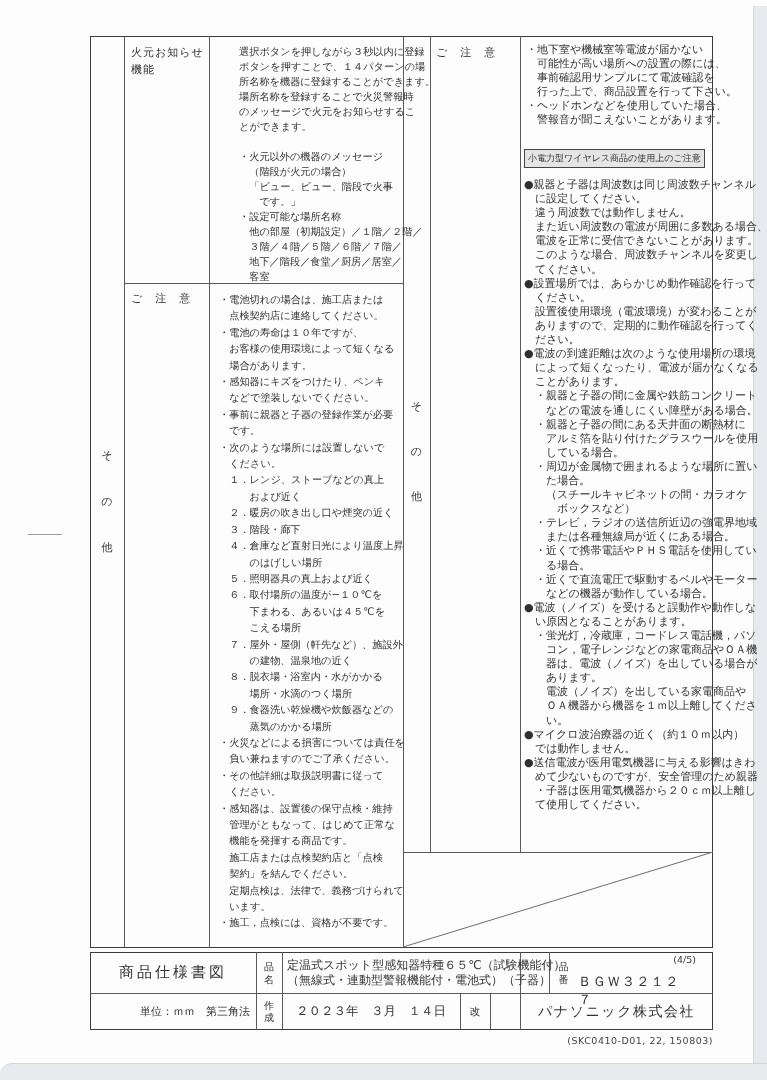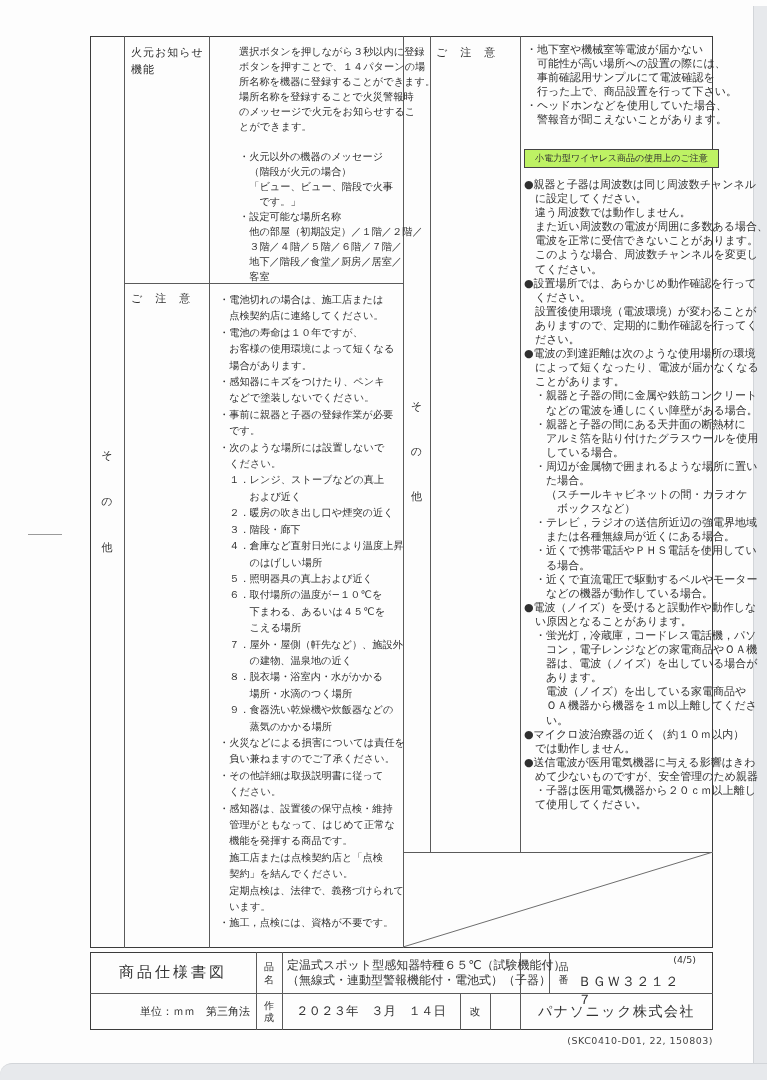--- a/index.html
+++ b/index.html
@@ -11,22 +11,22 @@
   .line{position:absolute;background:#5a5a5a;}
   .vline{width:1px;}
   .hline{height:1px;}
   .box{position:absolute;border:1.5px solid #3c3c3c;box-sizing:border-box;background:transparent;}
   .txt{position:absolute;white-space:pre;color:#303030;}
   .vgroup{white-space:pre-line;text-align:center;font-size:11px;color:#303030;}
   .rowlabel{font-size:11px;letter-spacing:1px;line-height:17px;white-space:pre-line;}
   .content{font-size:10.2px;line-height:15px;}
   .content-sm{font-size:11px;line-height:14.1px;}
   .wbox{
-    position:absolute;border:1px solid #444;padding:2px 10px;
-    font-size:9px;white-space:pre;color:#303030;background:#bef264;
+    position:absolute;border:1px solid #444;padding:2px 3px;
+    font-size:9px;white-space:pre;color:#303030;background:#e5e5e5;
   }
   .tb-cell{position:absolute;display:flex;align-items:center;justify-content:center;box-sizing:border-box;}
   .edge-right{position:absolute;left:753px;top:6px;width:14px;height:1062px;background:#e7e9ec;border-left:1px solid #d2d5d9;}
   .edge-bottom{position:absolute;left:0;top:1063px;width:767px;height:17px;background:#e7e9ec;border-top:1px solid #d2d5d9;border-top-left-radius:12px;}
   .fold{position:absolute;left:28px;top:534px;width:34px;height:1px;background:#9a9a9a;}
   svg.diag{position:absolute;left:90px;top:36px;pointer-events:none;}
 </style>
 </head>
 <body>
 

